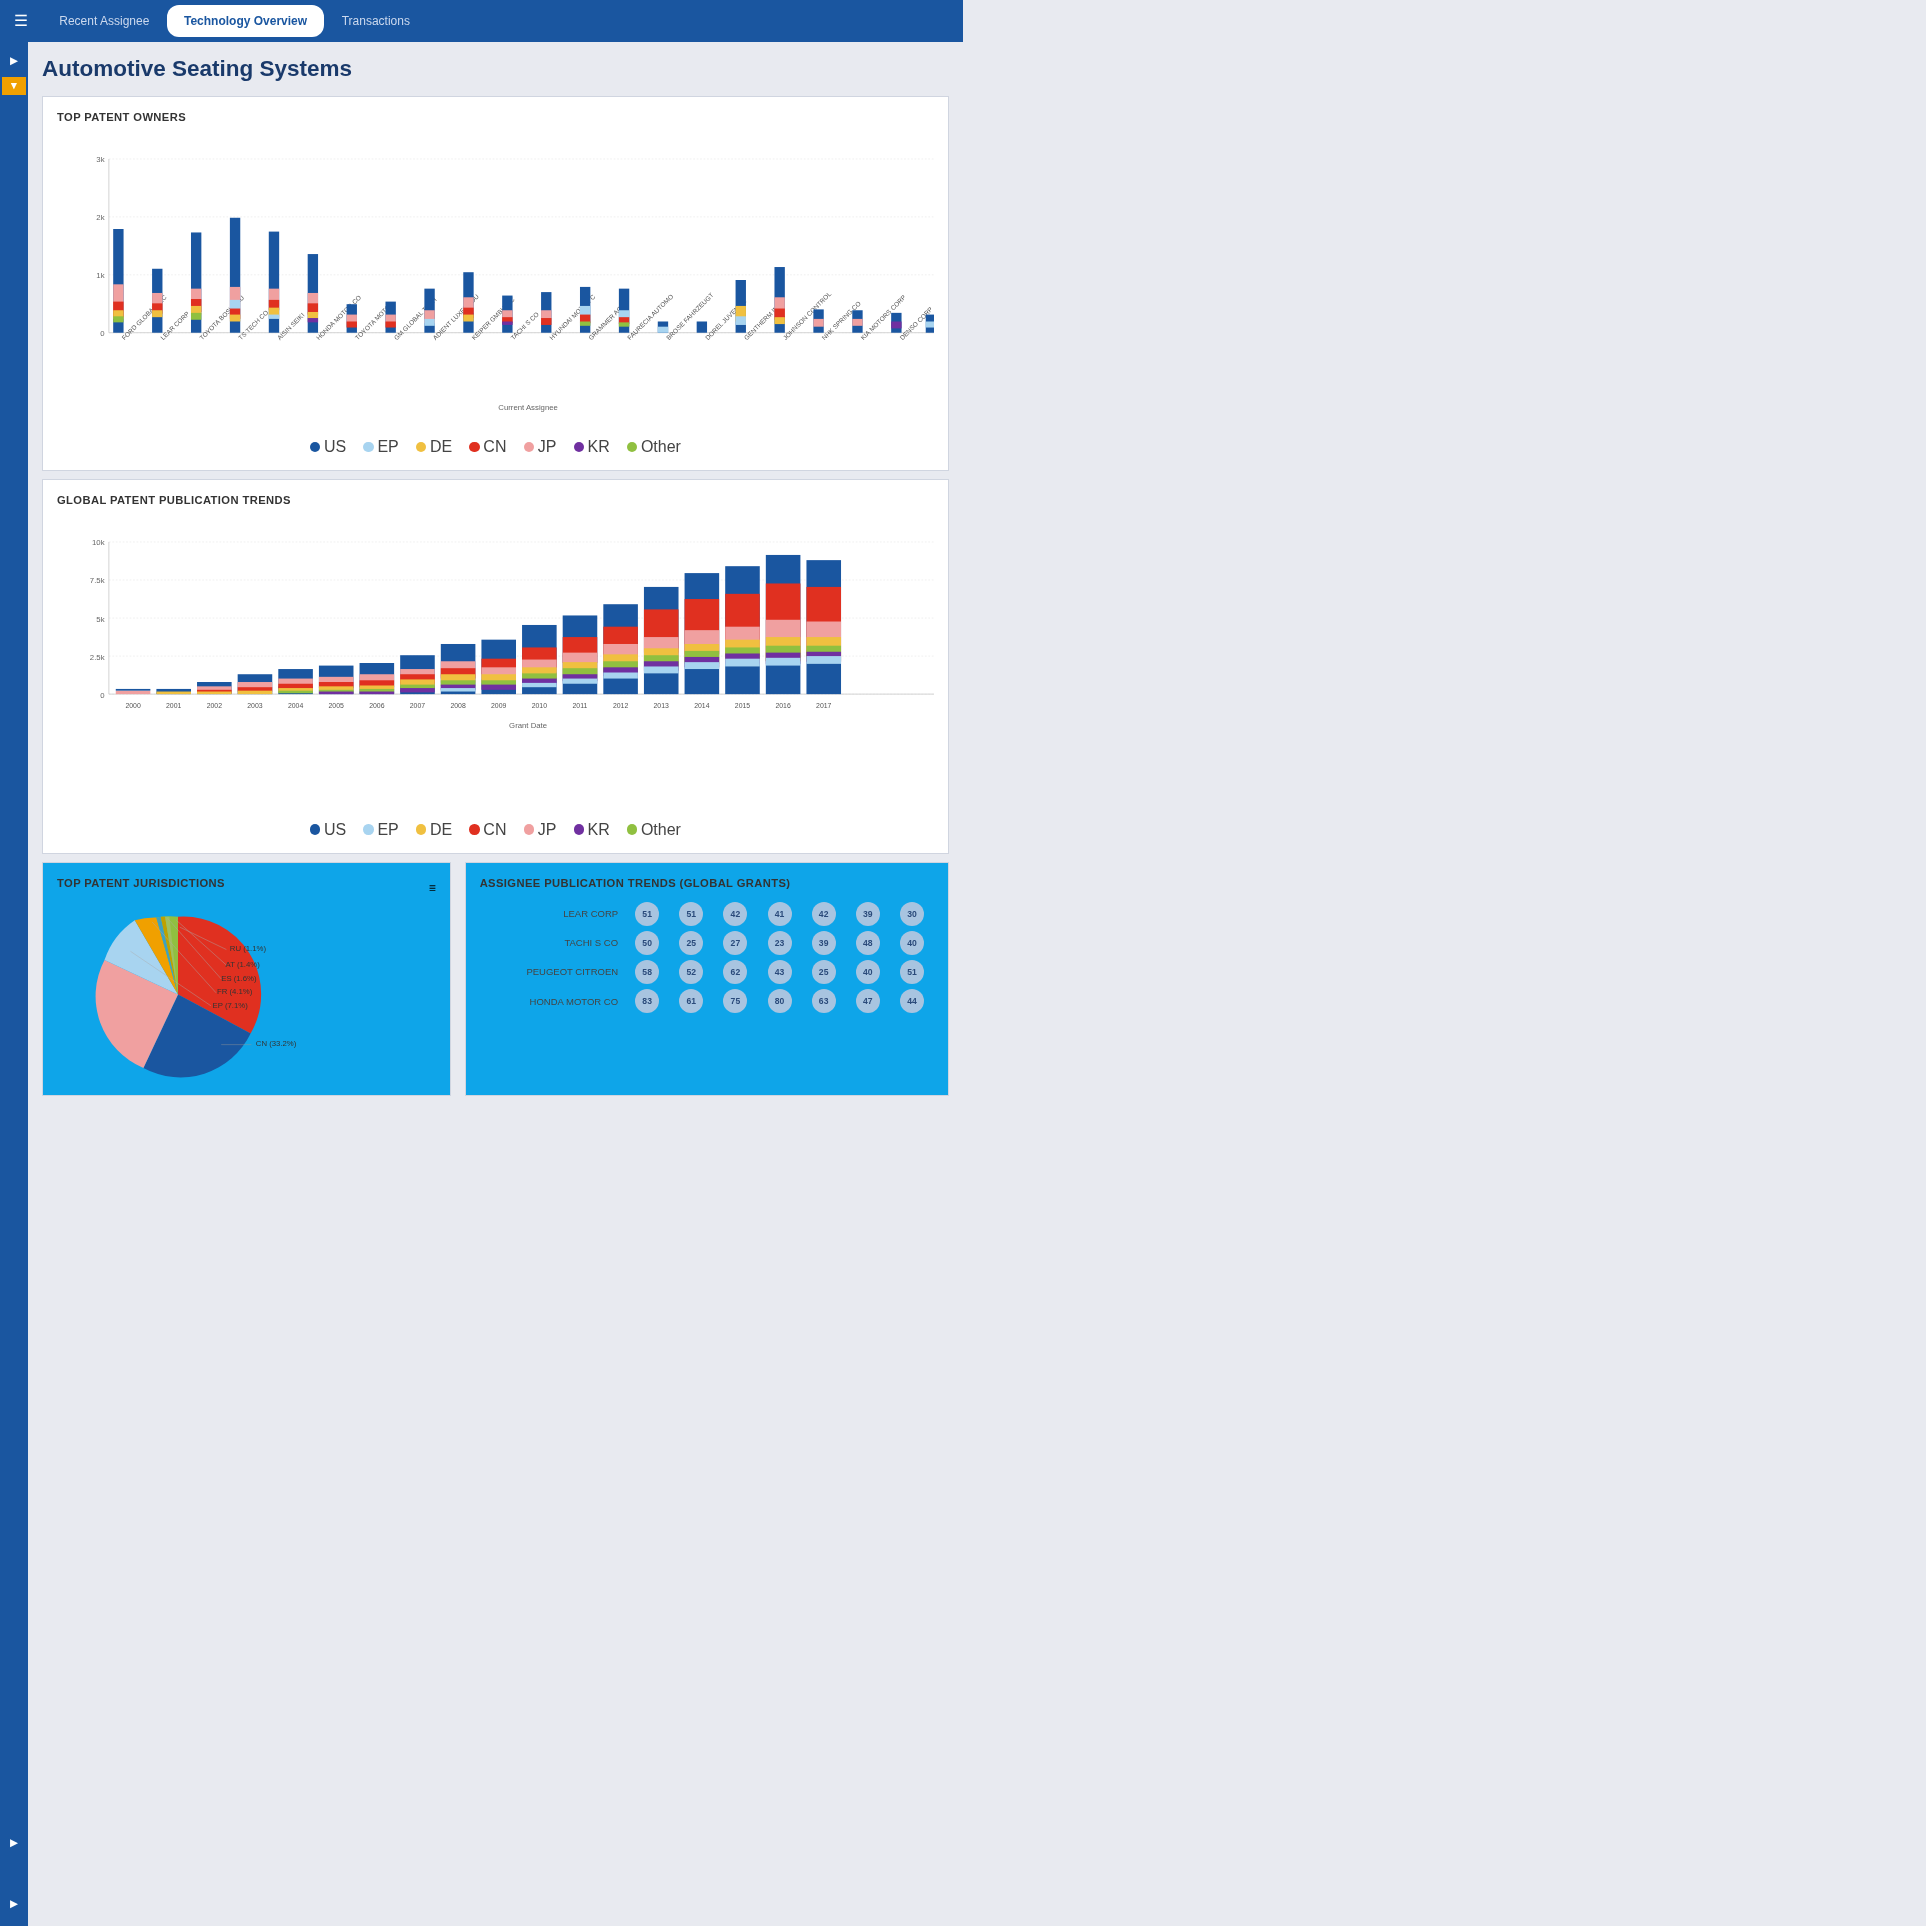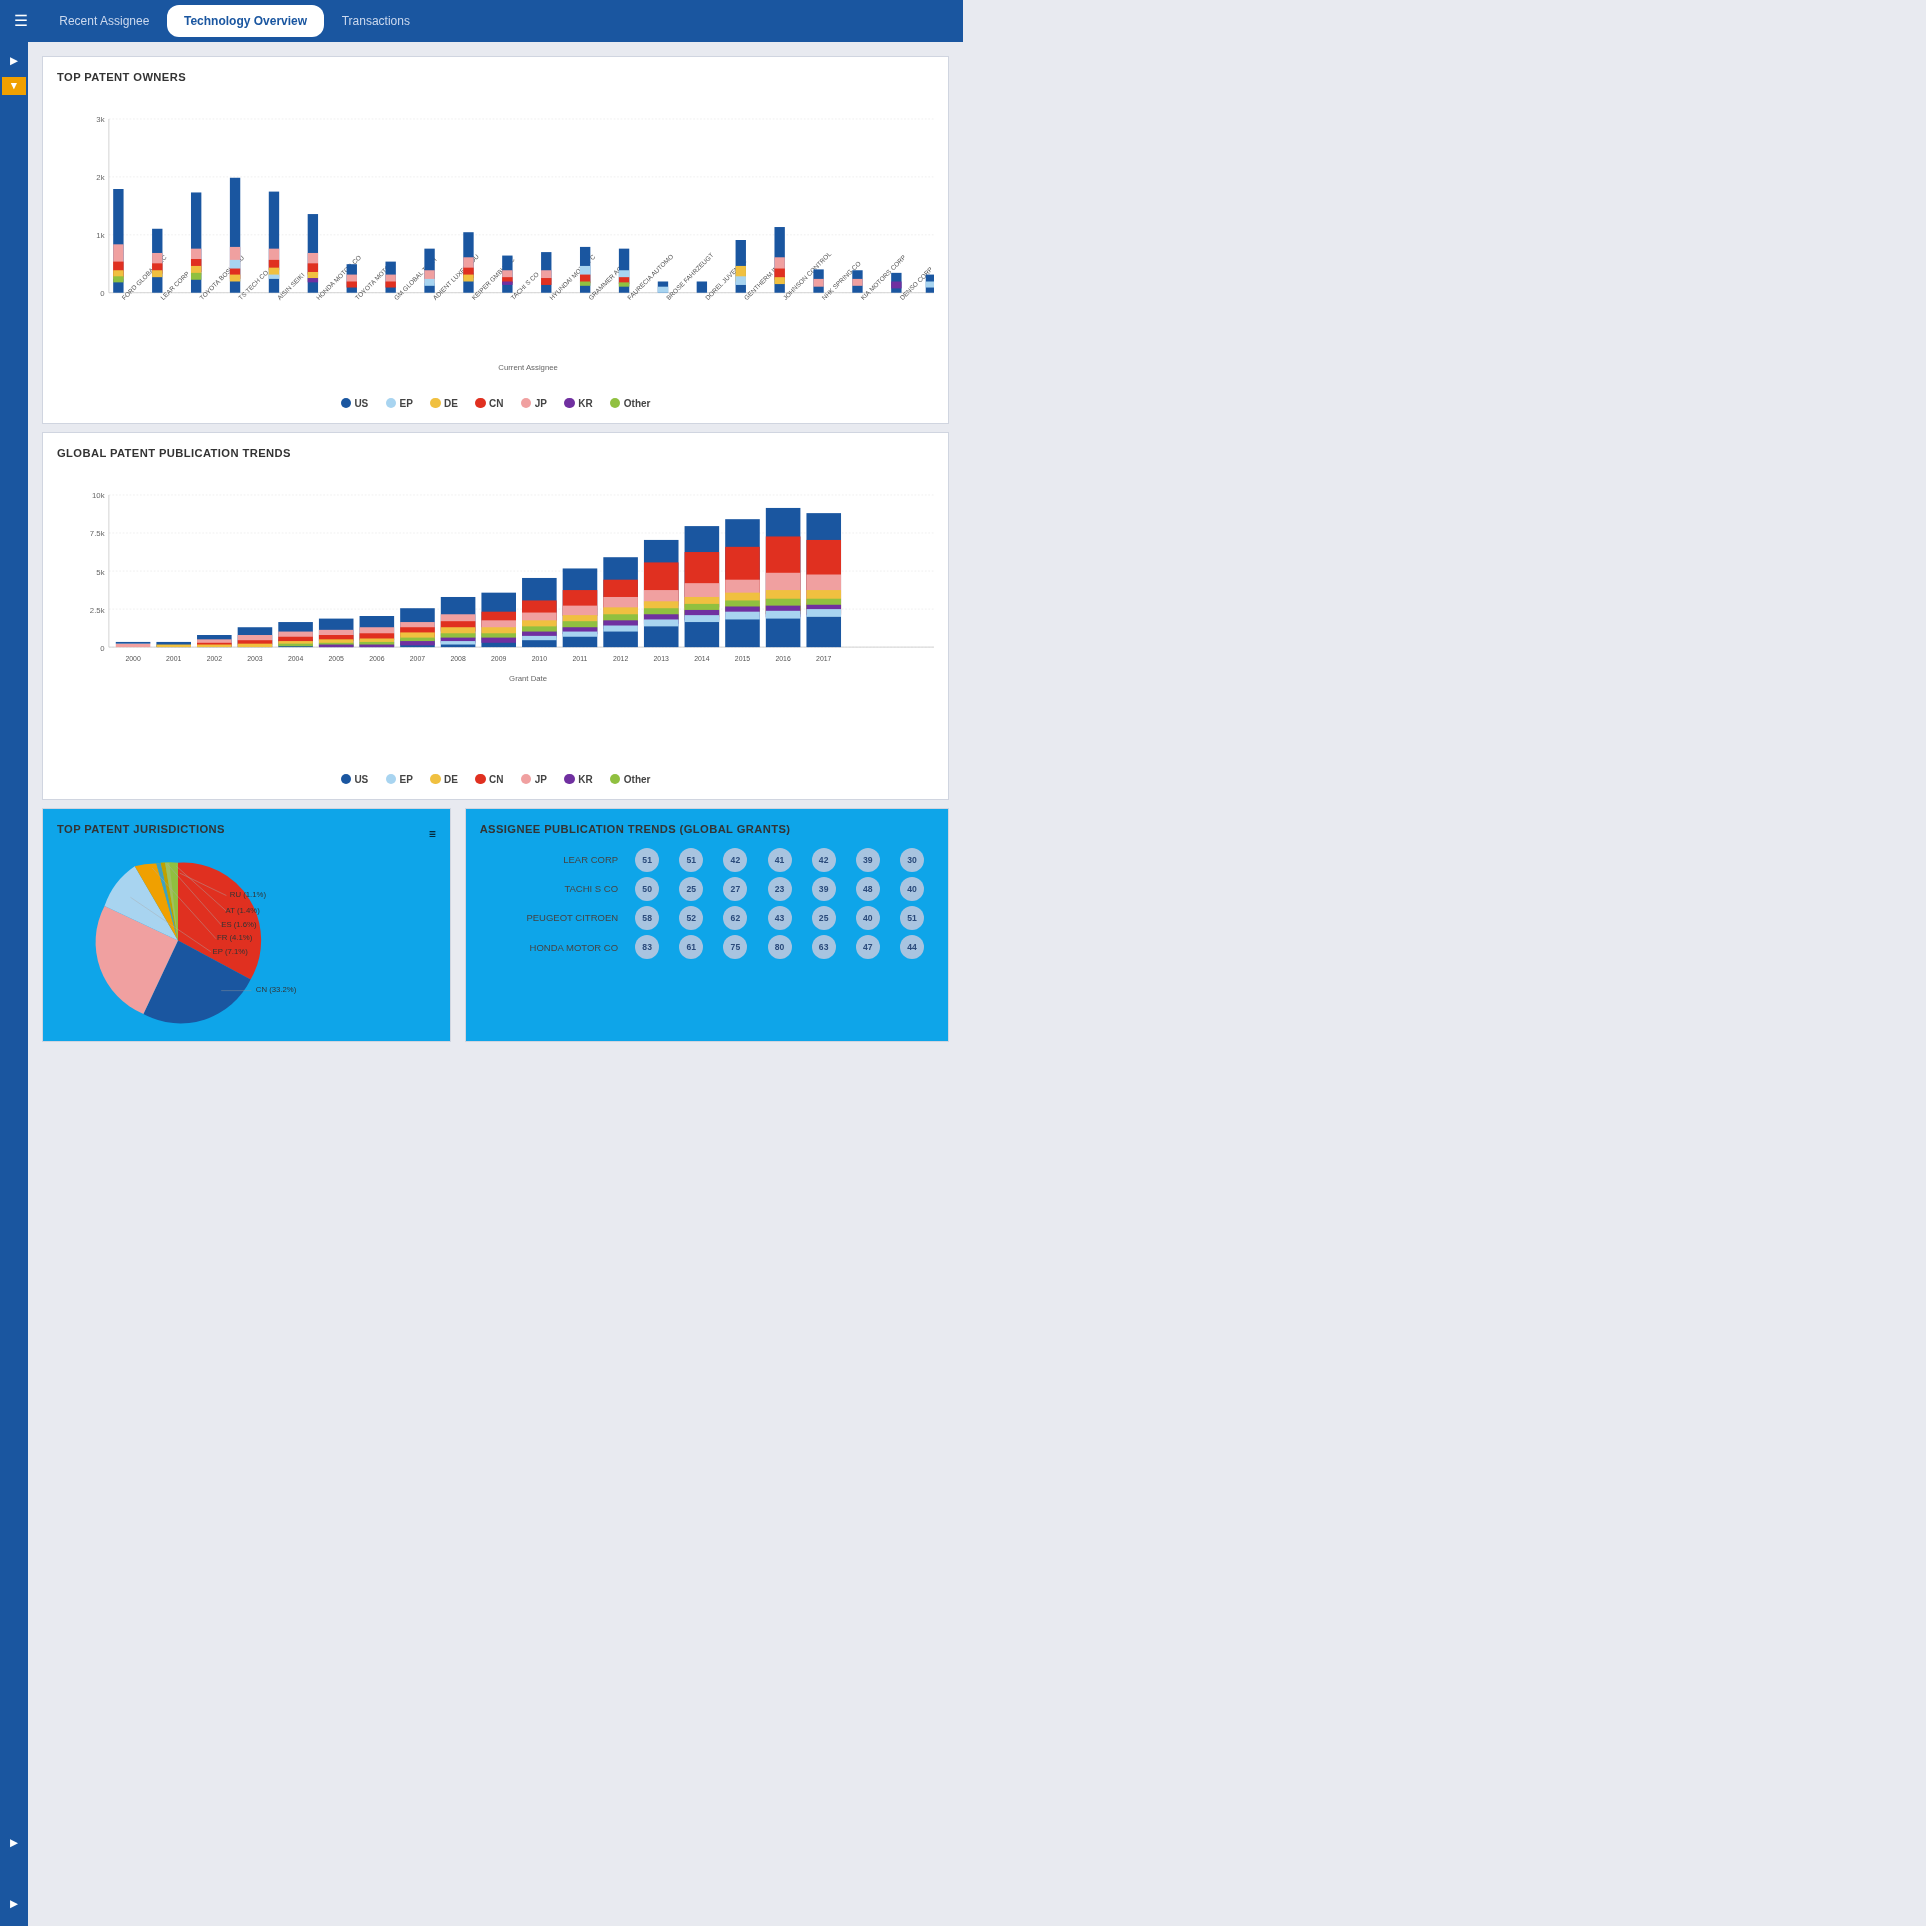--- a/index.html
+++ b/index.html
@@ -98,23 +98,22 @@
       display: flex;
       justify-content: center;
       gap: 17.3px;
       flex-wrap: wrap;
       margin-top: 10.4px;
     }
     .legend-item {
       display: flex;
       align-items: center;
       gap: 3.5px;
-      font-size: 10px;
+      font-size: 16px;
       color: #444;
-      font-weight: bold;
     }
     .legend-dot {
       width: 10.4px;
       height: 10.4px;
       border-radius: 50%;
     }
 
     
     .bar-chart-wrap {
       position: relative;
@@ -198,20 +197,21 @@
 </div>
 
 <div class="left-sidebar">
   <div class="sidebar-arrow">▶</div>
   <div class="sidebar-arrow down">▼</div>
   <div class="sidebar-arrow" style="margin-top:auto; margin-bottom:35px;">▶</div>
   <div class="sidebar-arrow" style="margin-bottom:14px;">▶</div>
 </div>
 
 <div class="main-content">
+  <div class="page-title">Automotive Seating Systems</div>
 
   <div class="chart-card">
     <div class="chart-title">TOP PATENT OWNERS</div>
     <div class="bar-chart-wrap">
       <svg class="bar-chart-svg" width="899" height="294" viewBox="0 0 1040 340">
 
         <text transform="rotate(-90,18,180)" x="0" y="0" text-anchor="middle" font-size="9" fill="#666">No. Granted Patents</text>
 
         <line x1="60" y1="30" x2="1030" y2="30" class="grid-line"></line>
         <line x1="60" y1="97" x2="1030" y2="97" class="grid-line"></line>

